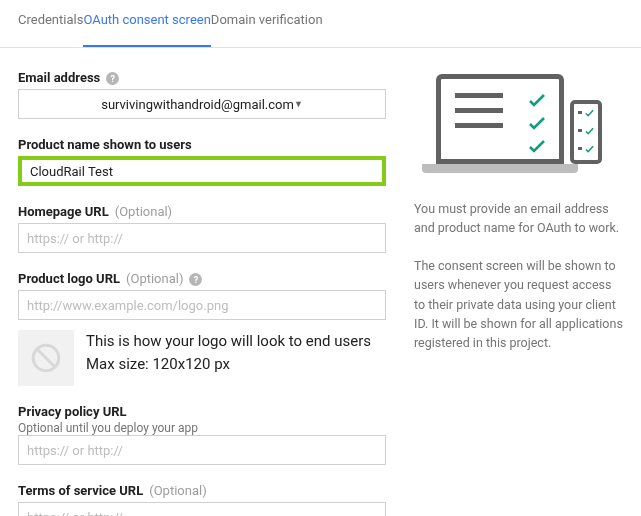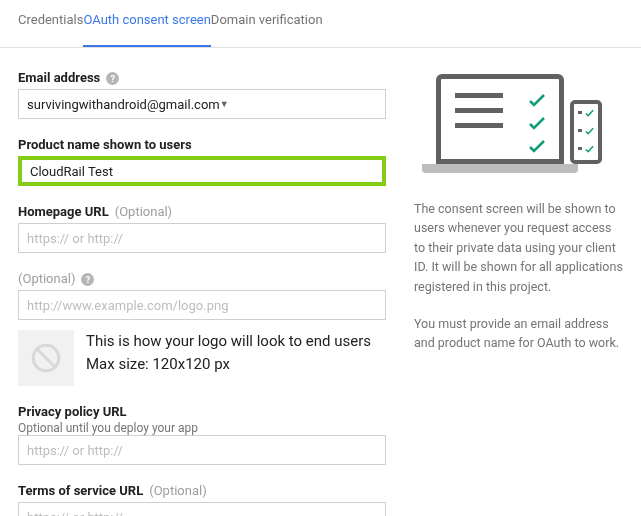--- a/index.html
+++ b/index.html
@@ -73,21 +73,21 @@
       align-items: center;
       justify-content: center;
       font-weight: 700;
     }
     .select-box {
       width: 100%;
       height: 30px;
       border: 1px solid #d0d0d0;
       display: flex;
       align-items: center;
-      justify-content: flex-start;
+      justify-content: center;
       padding: 0 8px;
       background: #fff;
       font-size: 13px;
       color: #212121;
       cursor: pointer;
     }
     .caret {
       font-size: 9px;
       color: #5f6368;
     }
@@ -213,20 +213,21 @@
     <div class="field">
       <div class="label-row">
         <span class="label">Homepage URL</span>
         <span class="opt">(Optional)</span>
       </div>
       <input type="text" class="text-input" placeholder="https:// or http://" style="">
     </div>
 
     <div class="field">
       <div class="label-row">
+        <span class="label">Product logo URL</span>
         <span class="opt">(Optional)</span>
         <span class="help-icon">?</span>
       </div>
       <input type="text" class="text-input" placeholder="http://www.example.com/logo.png" style="">
       <div class="logo-row">
         <div class="logo-preview">
           <svg viewBox="0 0 24 24">
               <circle cx="12" cy="12" r="9" fill="none" stroke="#d8d8d8" stroke-width="2.2"></circle>
               <line x1="6" y1="6" x2="18" y2="18" stroke="#d8d8d8" stroke-width="2.2"></line>
             </svg>
@@ -293,16 +294,16 @@
               </svg></span>
           </div>
         <div class="prow">
             <div class="pline"></div>
             <span class="pcheck"><svg viewBox="0 0 10 8">
                 <polyline points="1,4.5 3.5,7 9,1" fill="none" stroke="#0f9d7c" stroke-width="1.8"></polyline>
               </svg></span>
           </div>
       </div>
     </div>
+    <p class="desc">You must provide an email address and product name for OAuth to work.</p>
     <p class="desc">The consent screen will be shown to users whenever you request access to their private data using your client ID. It will be shown for all applications registered in this project.</p>
-    <p class="desc">You must provide an email address and product name for OAuth to work.</p>
   </div>
 </div>
 
 </body></html>

